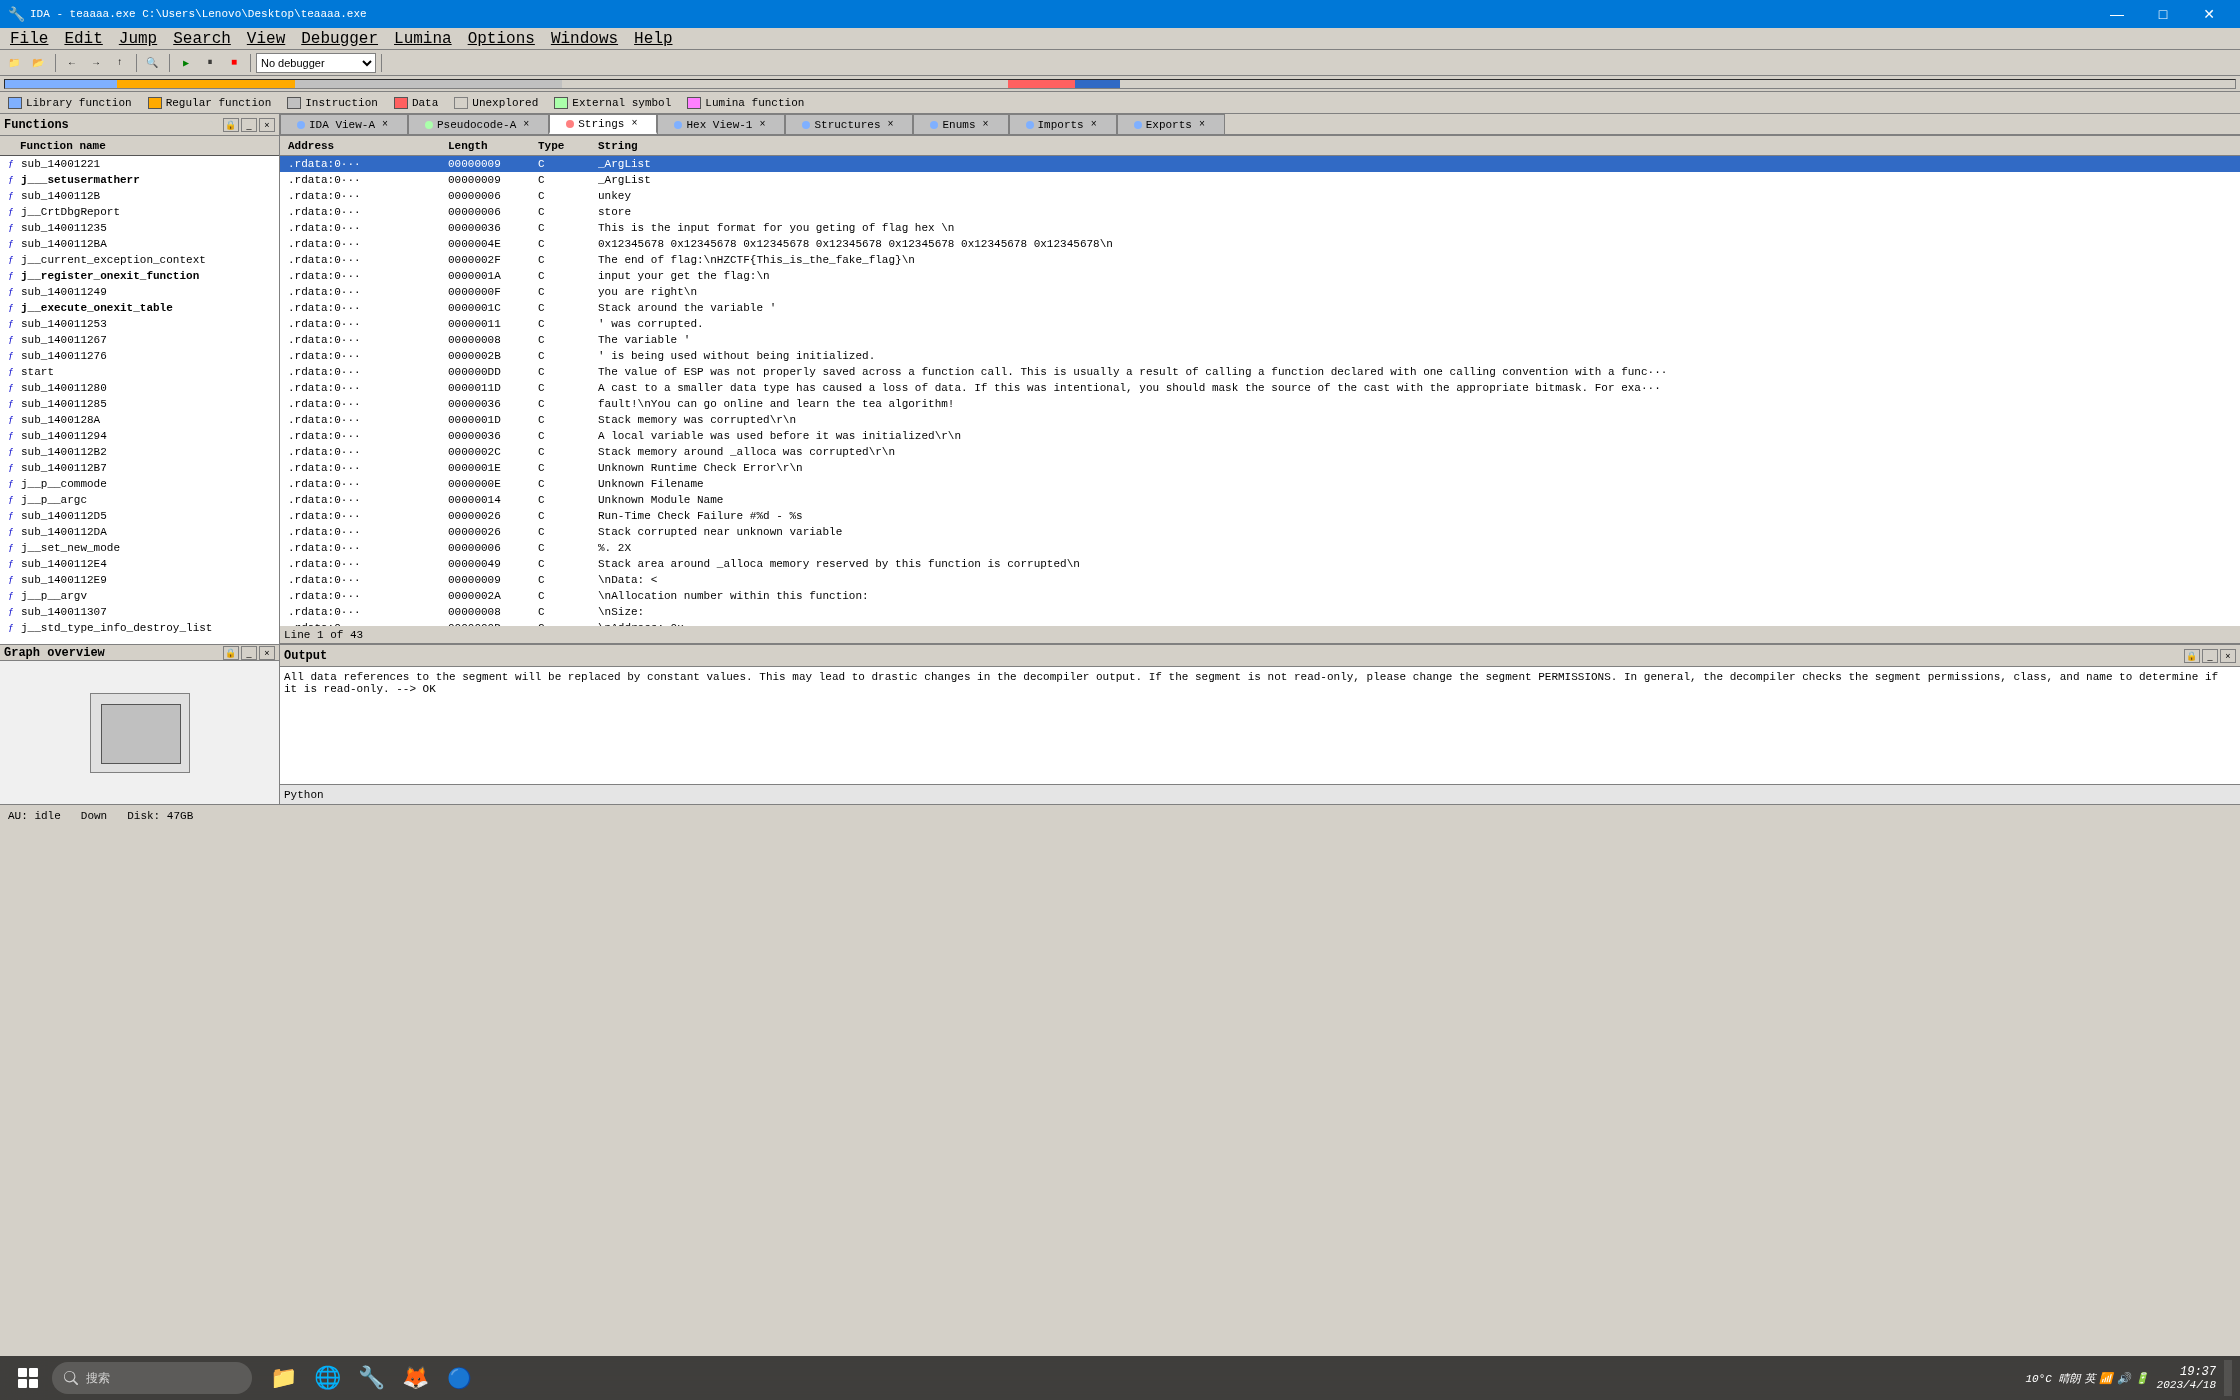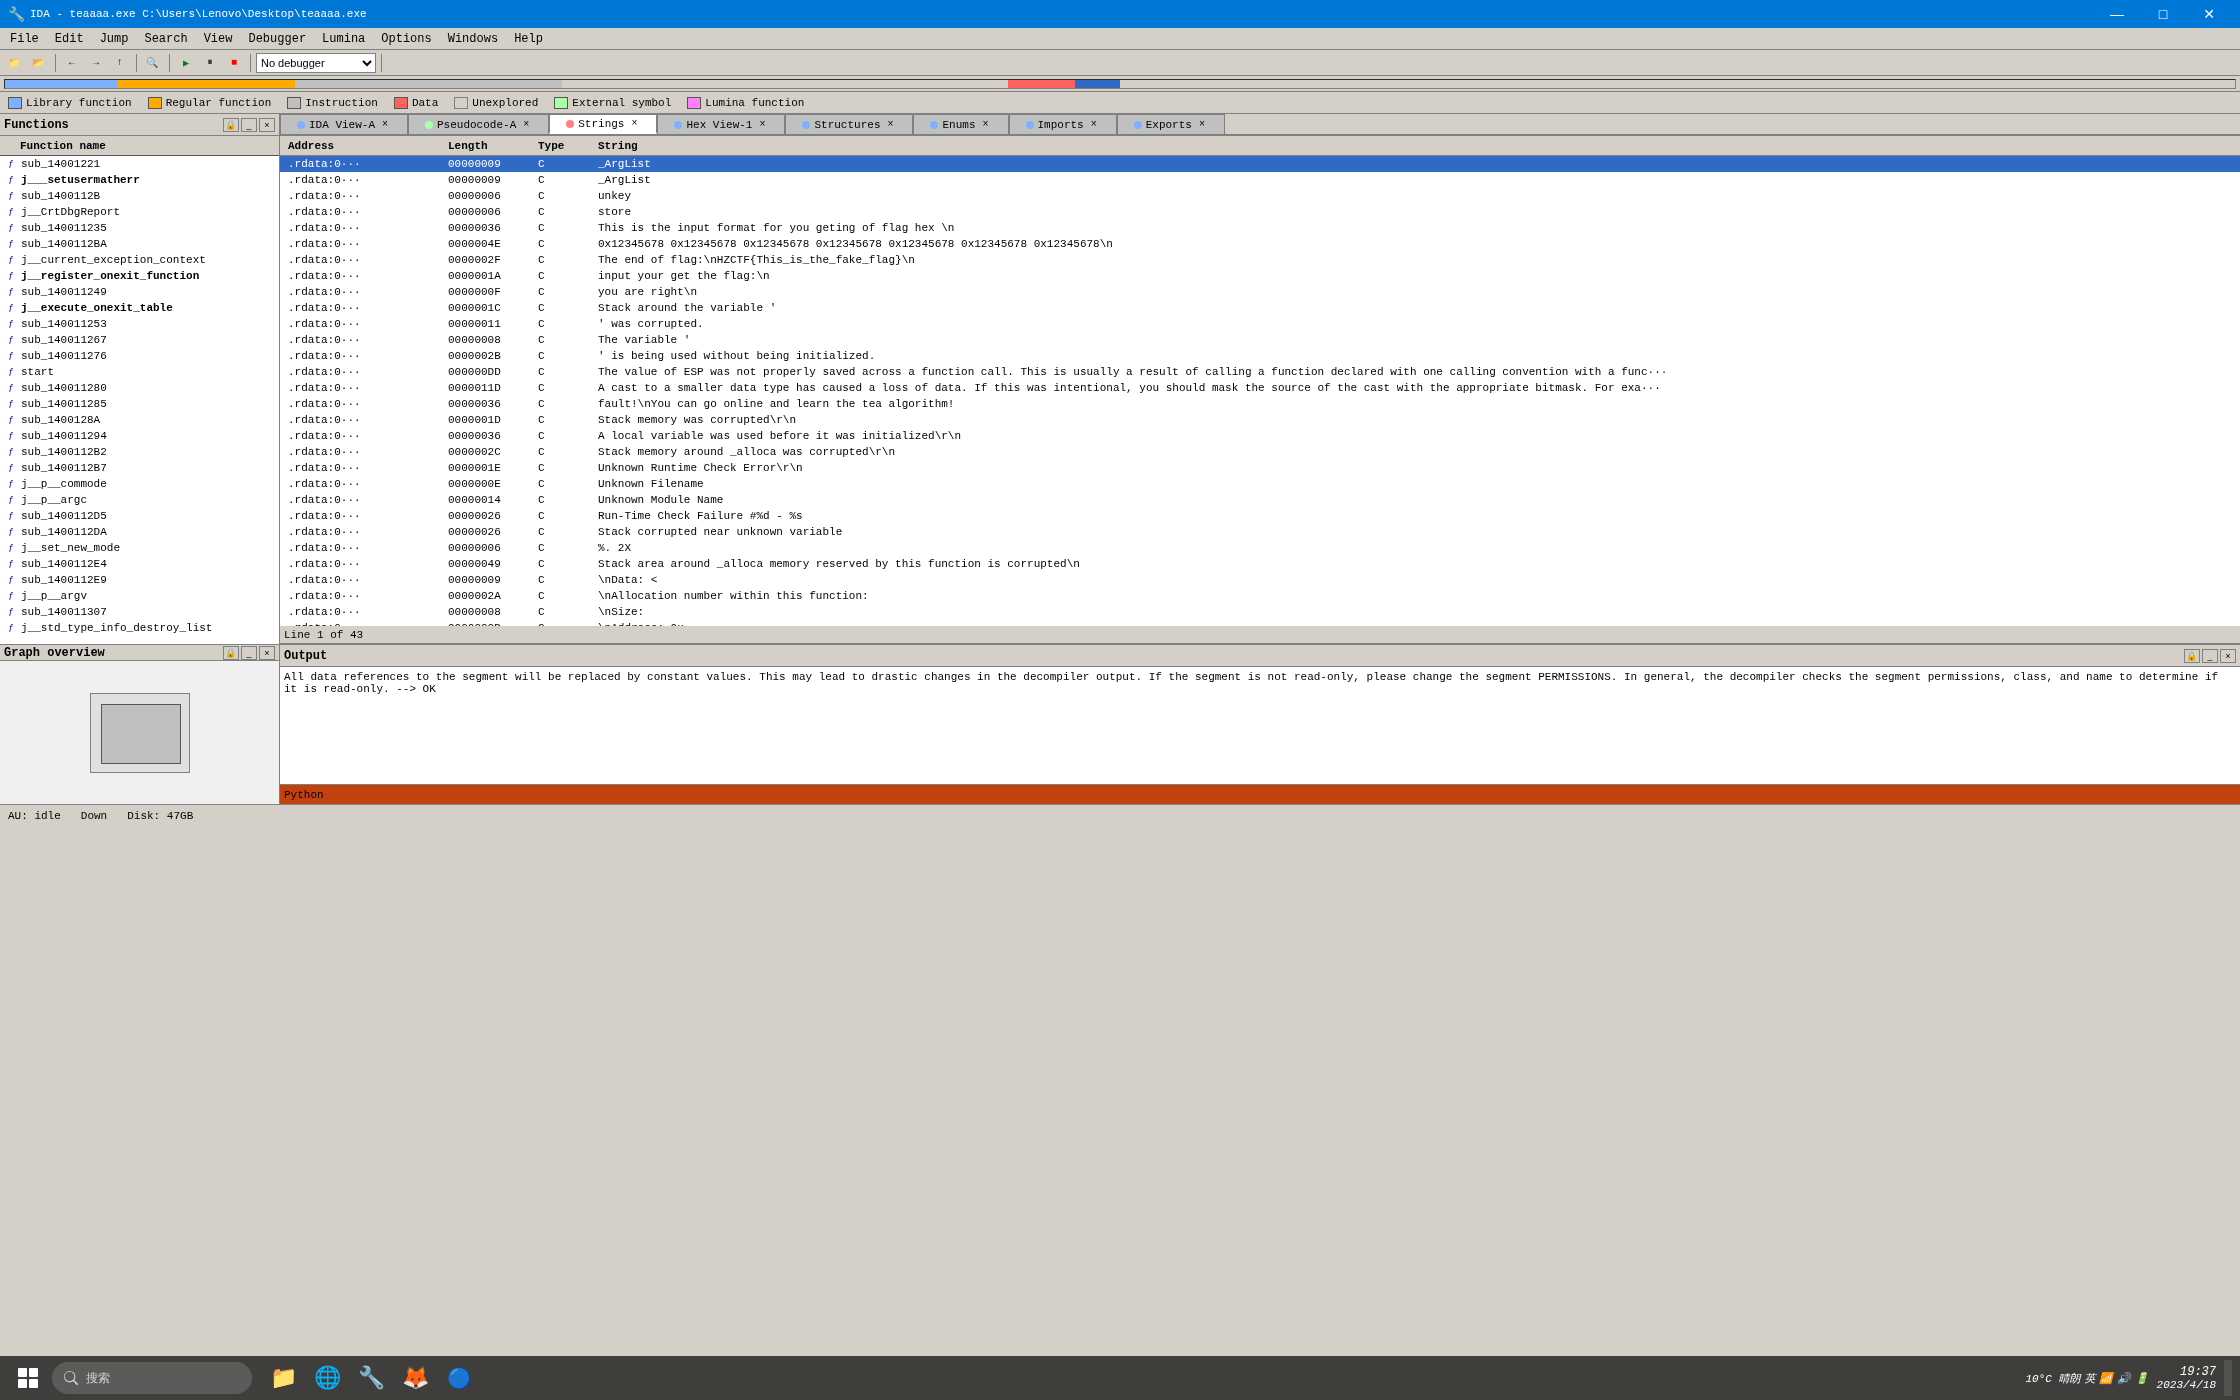--- a/index.html
+++ b/index.html
@@ -56,22 +56,23 @@
       background: #d4d0c8;
       height: 22px;
       display: flex;
       align-items: center;
       border-bottom: 1px solid #808080;
       padding: 0 2px;
     }
     .menu-item {
       padding: 2px 8px;
       cursor: pointer;
-      font-size: 12px;
+      font-size: 16px;
       color: #000;
+      text-decoration: underline;
     }
 
     
     .toolbar {
       background: #d4d0c8;
       height: 26px;
       display: flex;
       align-items: center;
       padding: 2px 4px;
       border-bottom: 1px solid #808080;
@@ -933,21 +934,21 @@
         <button class="panel-ctrl-btn">×</button>
       </div>
     </div>
     <div class="output-content" id="output-text">All data references to the segment will be replaced by constant values.
 This may lead to drastic changes in the decompiler output.
 If the segment is not read-only, please change the segment PERMISSIONS.
 
 In general, the decompiler checks the segment permissions, class, and name
 to determine if it is read-only.
   --&gt; OK</div>
-    <div style="height:20px;background:#c2410c;border-top:1px solid #808080;display:flex;align-items:center;padding:0 4px;font-size:11px;">
+    <div style="height:20px;background:#e5e5e5;border-top:1px solid #808080;display:flex;align-items:center;padding:0 4px;font-size:11px;">
       <span>Python</span>
     </div>
   </div>
 </div>
 
 <div class="status-bar">
   <span>AU: idle</span>
   <span>Down</span>
   <span>Disk: 47GB</span>
 </div>

